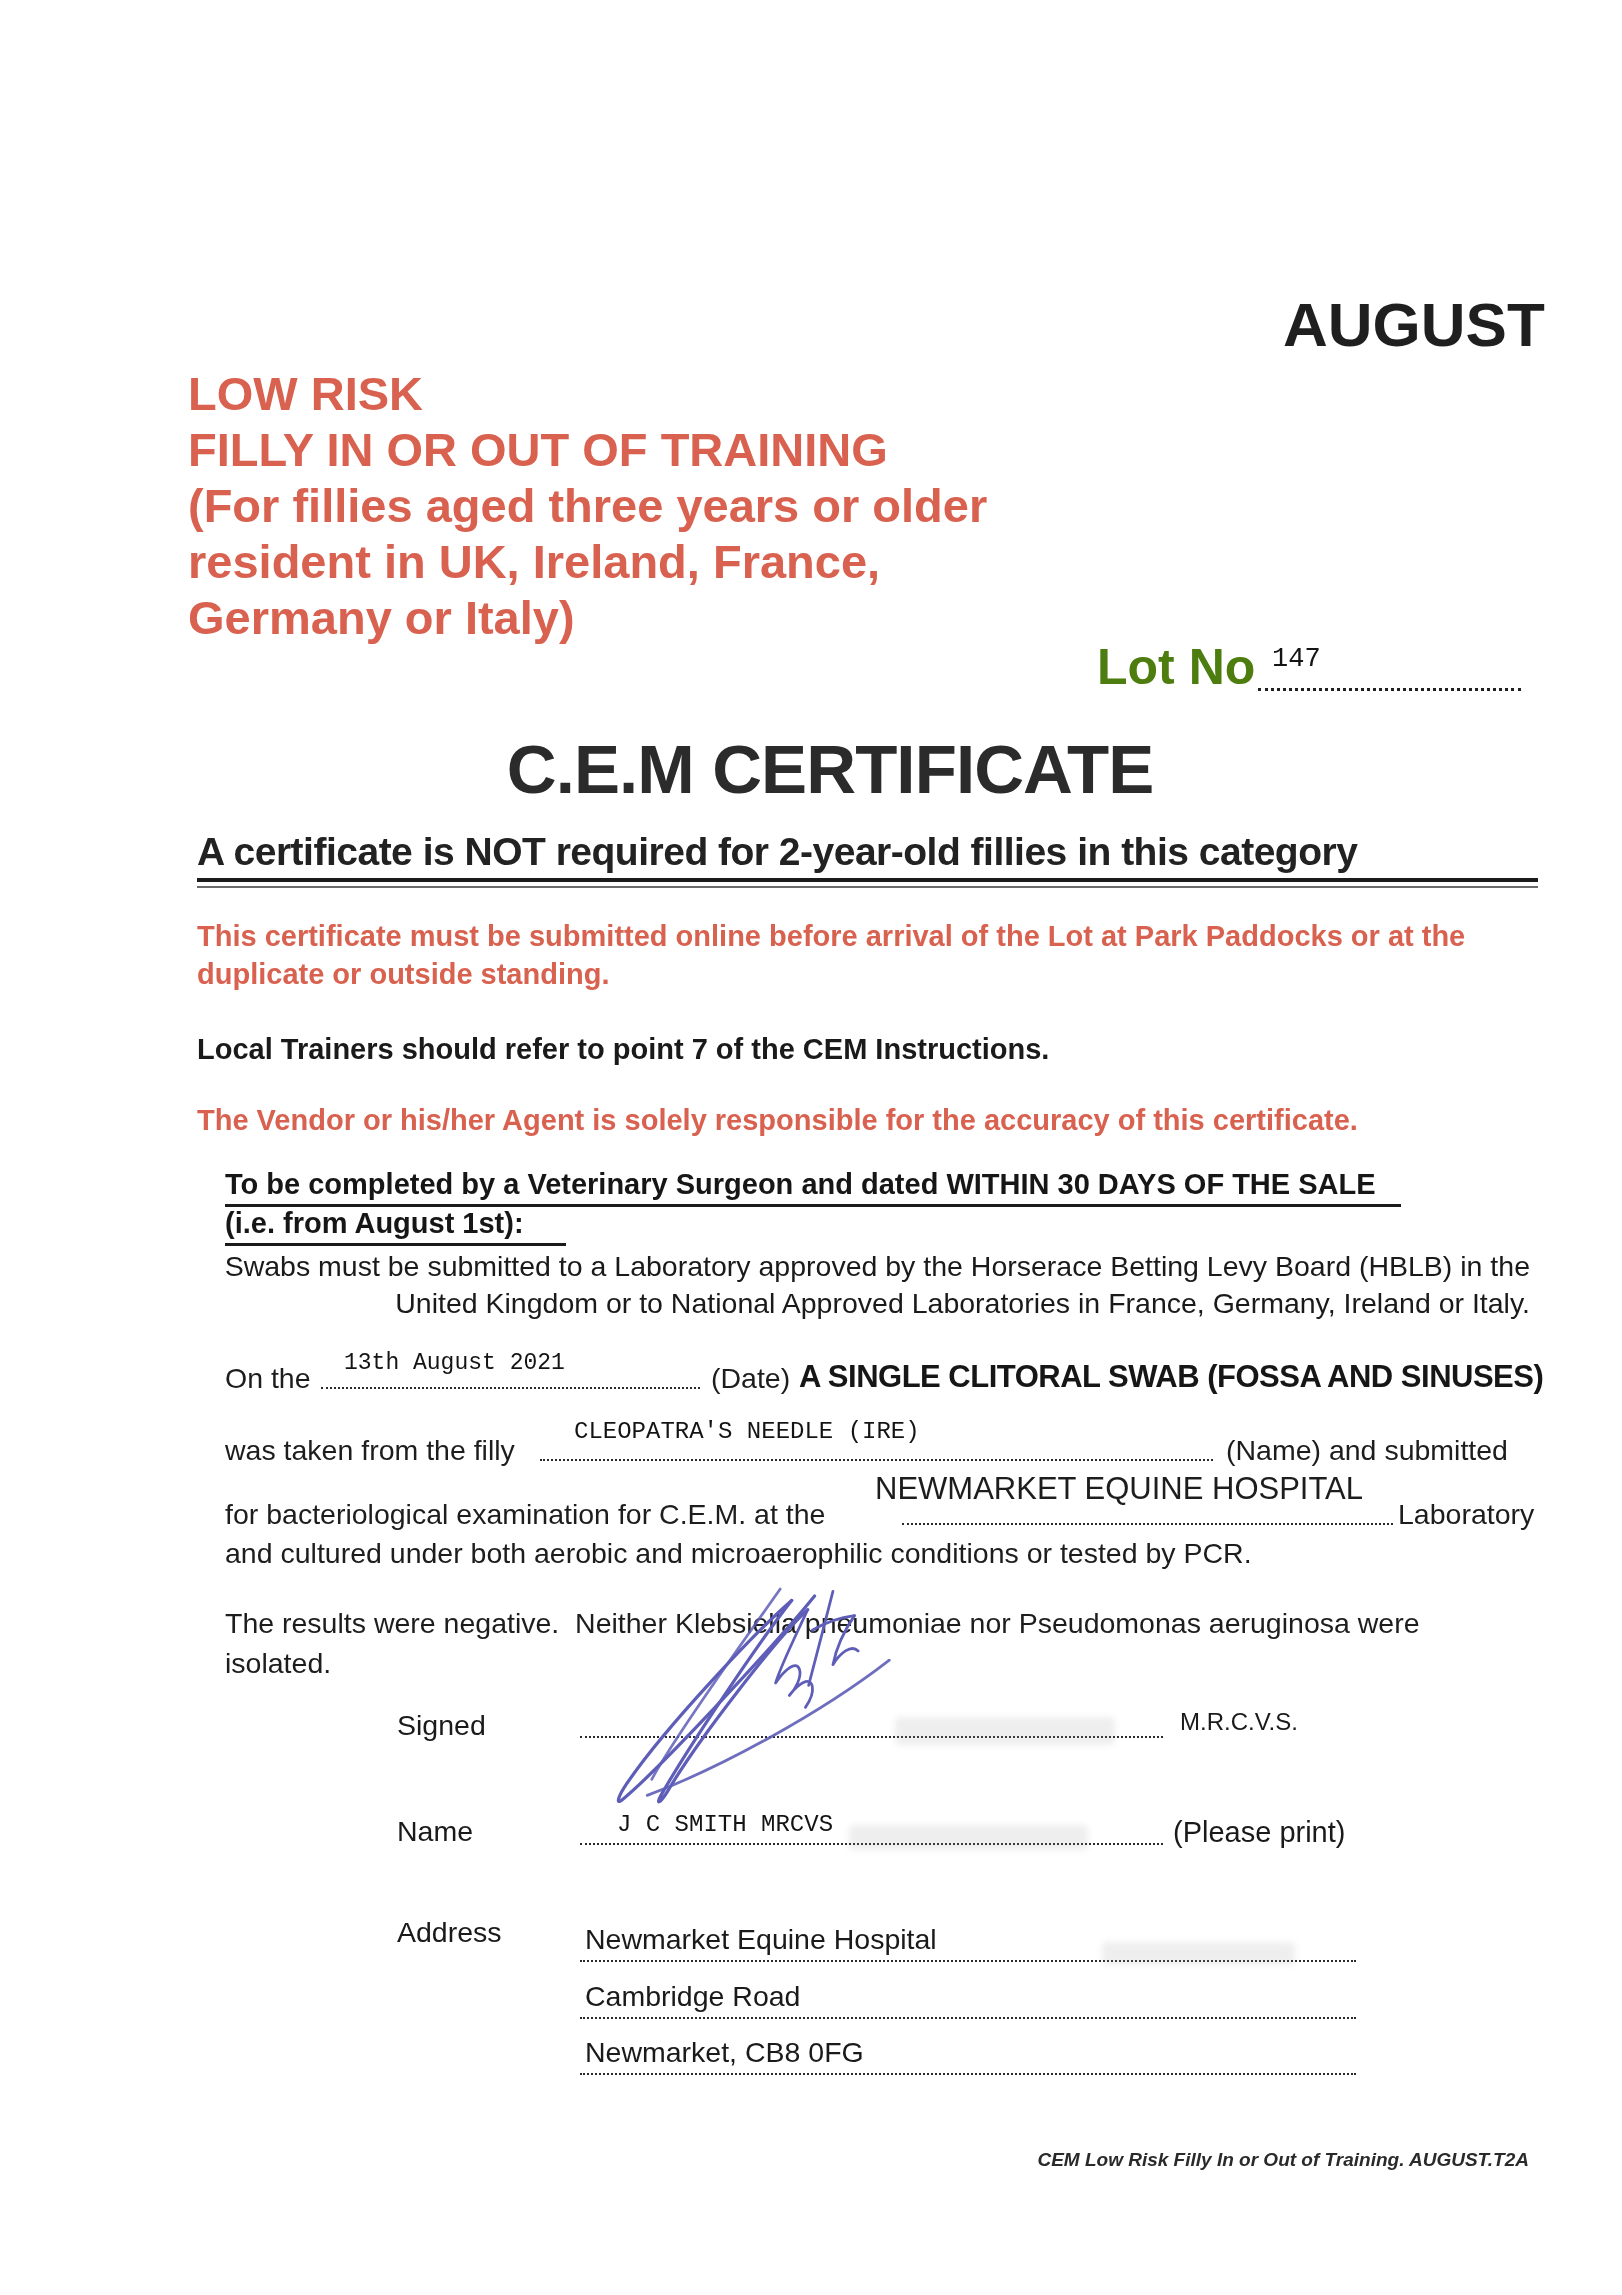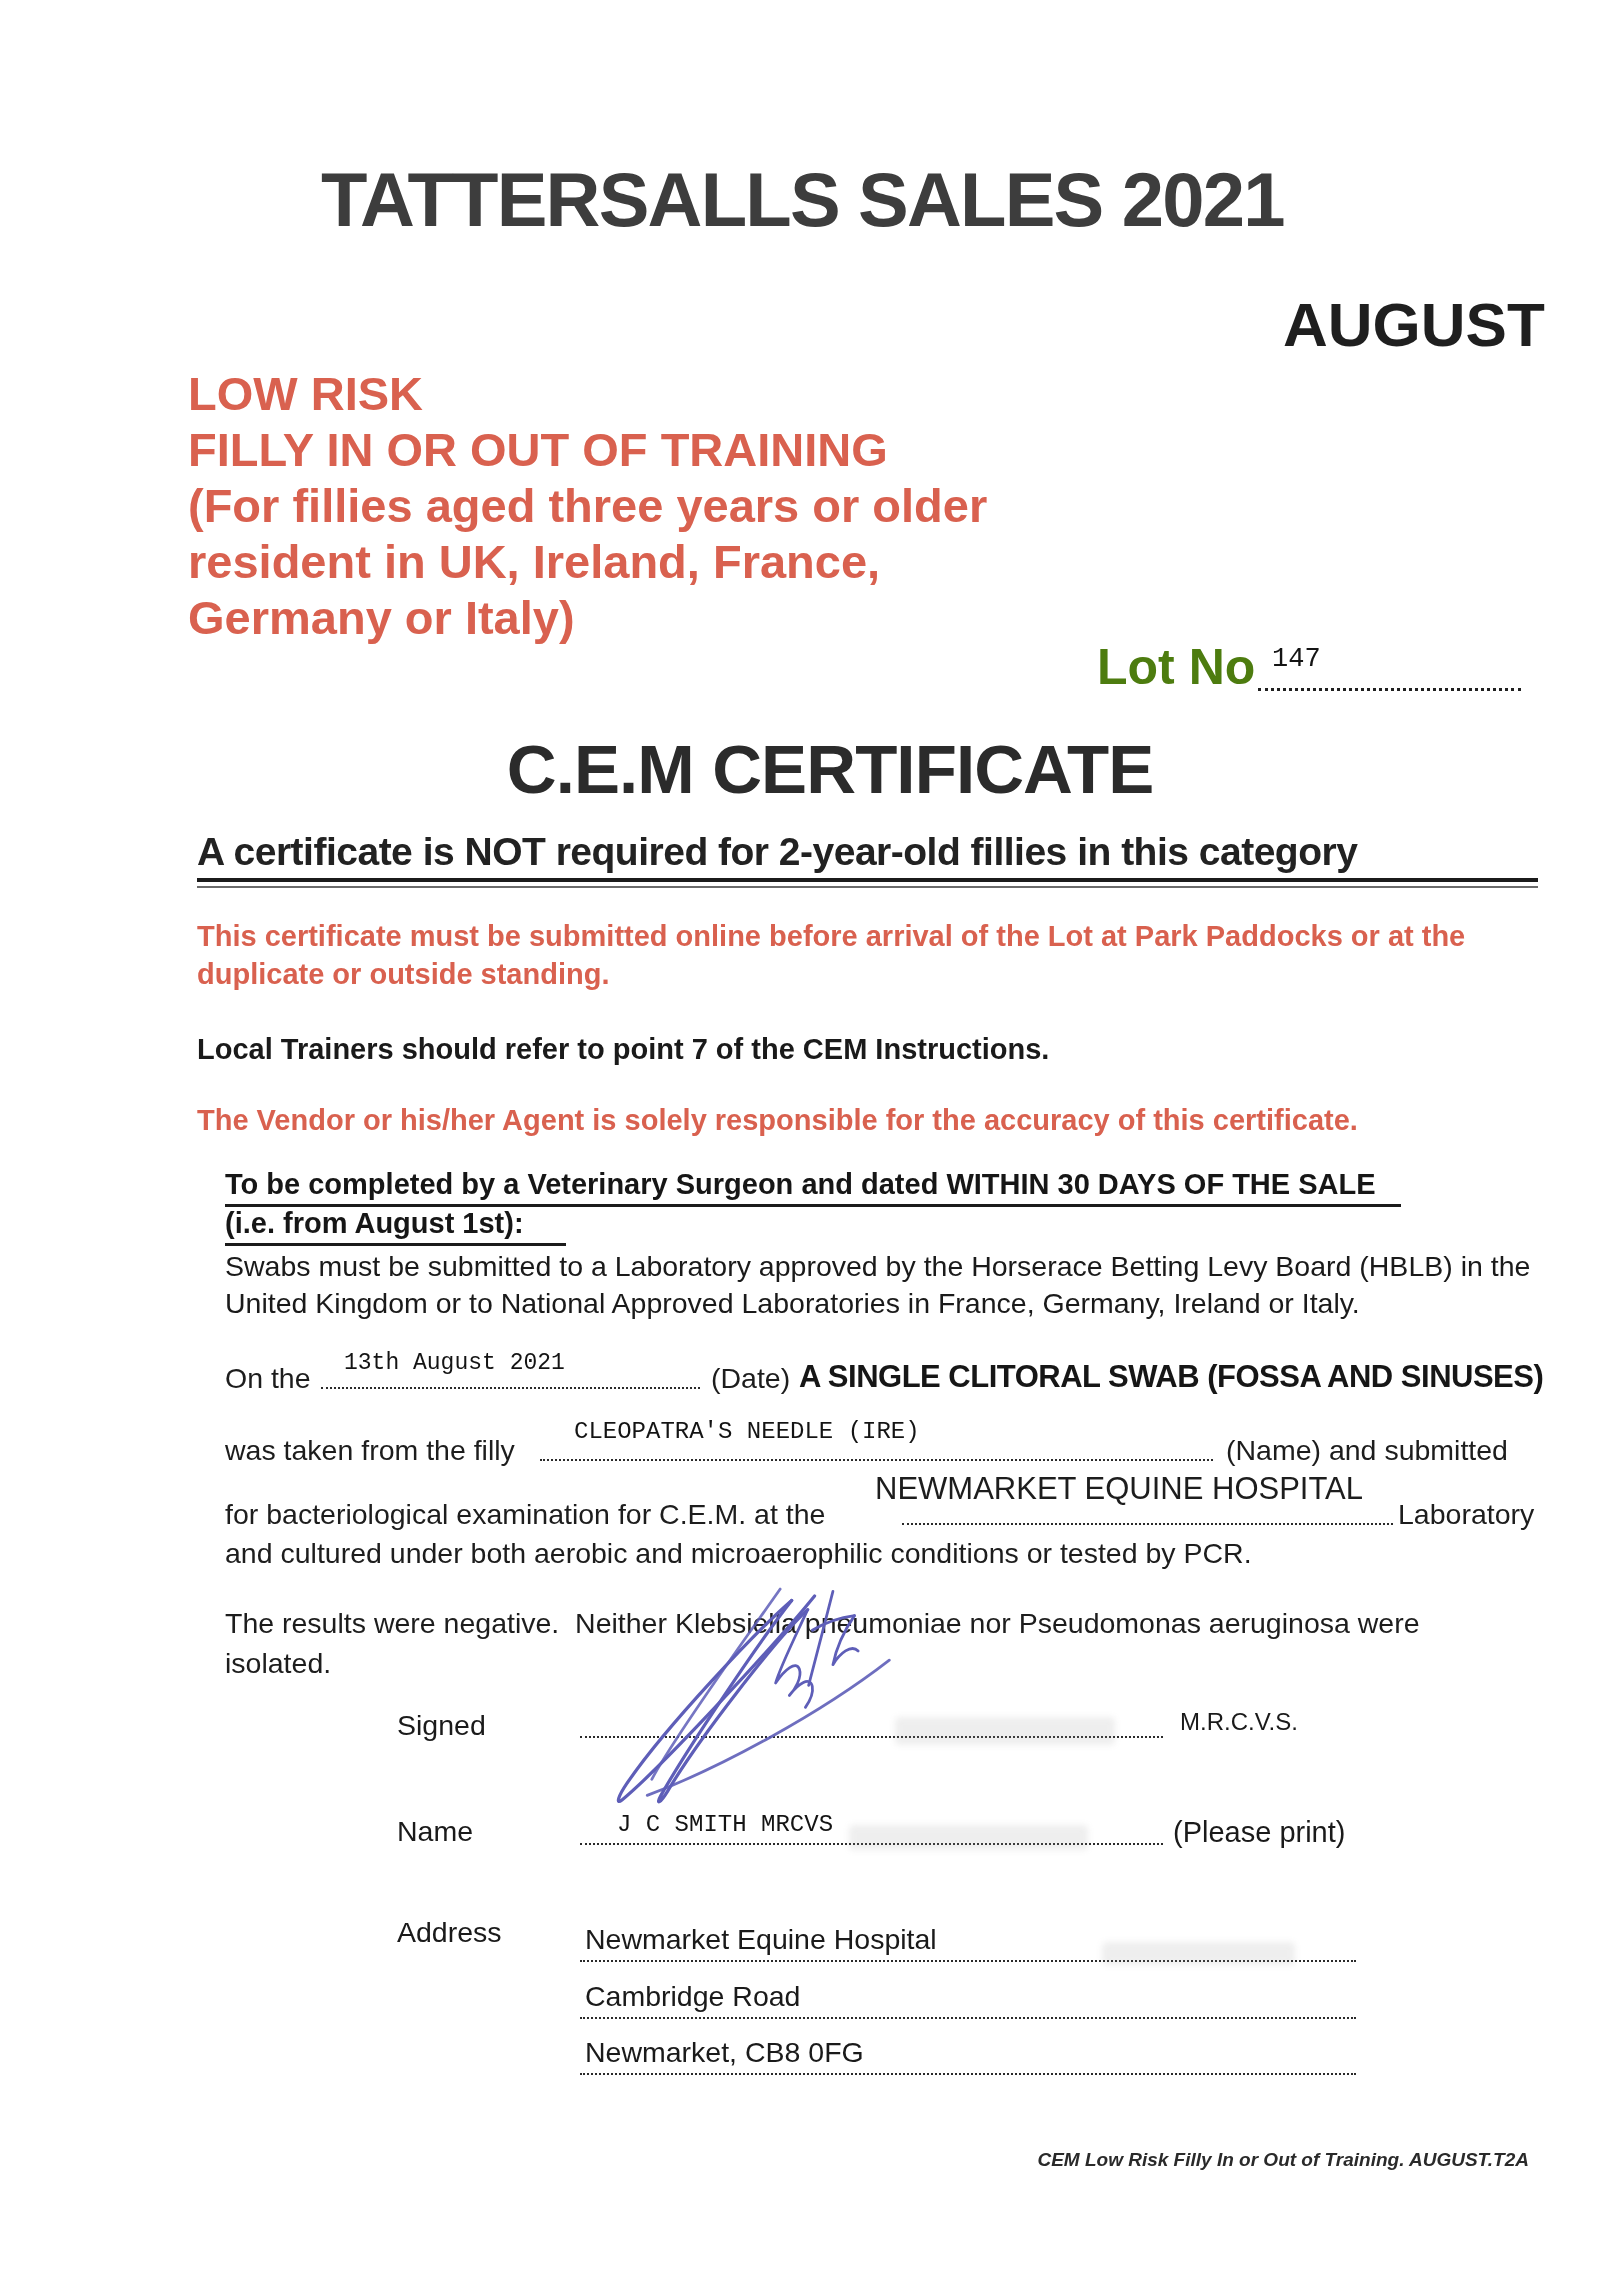--- a/index.html
+++ b/index.html
@@ -37,21 +37,20 @@
   .typed58{font-size:27px;}
   .neh{font-size:31px;color:#1d1d1d;}
   .label62{font-size:28.5px;}
   .footer{font-size:19px;font-style:italic;font-weight:bold;color:#2a2a2a;}
 </style>
 </head>
 <body>
 
 <div class="page">
 
-  <div class="abs title b" style="left:321px;top:162px;">TATTERSALLS SALES 2021</div>
   <div class="abs august b" style="left:1283px;top:294px;">AUGUST</div>
 
   <div class="abs cat red" style="left:188px;top:366px;">LOW RISK</div>
   <div class="abs cat red" style="left:188px;top:422px;">FILLY IN OR OUT OF TRAINING</div>
   <div class="abs cat red" style="left:188px;top:478px;">(For fillies aged three years or older</div>
   <div class="abs cat red" style="left:188px;top:534px;">resident in UK, Ireland, France,</div>
   <div class="abs cat red" style="left:188px;top:590px;">Germany or Italy)</div>
 
   <div class="abs lotlabel b" style="left:1097px;top:642px;">Lot No</div>
   <div class="dots" style="left:1258px;top:688px;width:263px;"></div>
@@ -66,21 +65,21 @@
   <div class="abs para b red" style="left:197px;top:917px;width:1359px;">This certificate must be submitted online before arrival of the Lot at Park Paddocks or at the duplicate or outside standing.</div>
 
   <div class="abs para b" style="left:197px;top:1030px;">Local Trainers should refer to point 7 of the CEM Instructions.</div>
 
   <div class="abs para b red" style="left:197px;top:1101px;">The Vendor or his/her Agent is solely responsible for the accuracy of this certificate.</div>
 
   <div class="abs veth b" style="left:225px;top:1170px;">To be completed by a Veterinary Surgeon and dated WITHIN 30 DAYS OF THE SALE</div>
   <div class="rule" style="left:225px;top:1204px;width:1176px;height:3.2px;"></div>
   <div class="abs veth b" style="left:225px;top:1209px;"><span>(i.e. from August 1st)</span><span>:</span></div>
   <div class="rule" style="left:225px;top:1243px;width:341px;height:3.2px;"></div>
-  <div class="abs body62" style="left:225px;top:1248px;width:1322px;line-height:37px;">Swabs must be submitted to a Laboratory approved by the Horserace Betting Levy Board (HBLB) in the United Kingdom or to National Approved Laboratories in France, Germany, Ireland or Italy.</div>
+  <div class="abs body62" style="left:208px;top:1248px;width:1322px;line-height:37px;text-align:right;">Swabs must be submitted to a Laboratory approved by the Horserace Betting Levy Board (HBLB) in the United Kingdom or to National Approved Laboratories in France, Germany, Ireland or Italy.</div>
 
   <div class="abs formtext" style="left:225px;top:1364px;">On the</div>
   <div class="dots-fine" style="left:321px;top:1387px;width:379px;"></div>
   <div class="abs mono typed50" style="left:344px;top:1352px;">13th August 2021</div>
   <div class="abs formtext" style="left:711px;top:1364px;">(Date)</div>
   <div class="abs swabbold b" style="left:799px;top:1361px;">A SINGLE CLITORAL SWAB (FOSSA AND SINUSES)</div>
 
   <div class="abs formtext" style="left:225px;top:1436px;">was taken from the filly</div>
   <div class="dots-fine" style="left:540px;top:1459px;width:673px;"></div>
   <div class="abs mono typed52" style="left:574px;top:1420px;">CLEOPATRA'S NEEDLE (IRE)</div>

